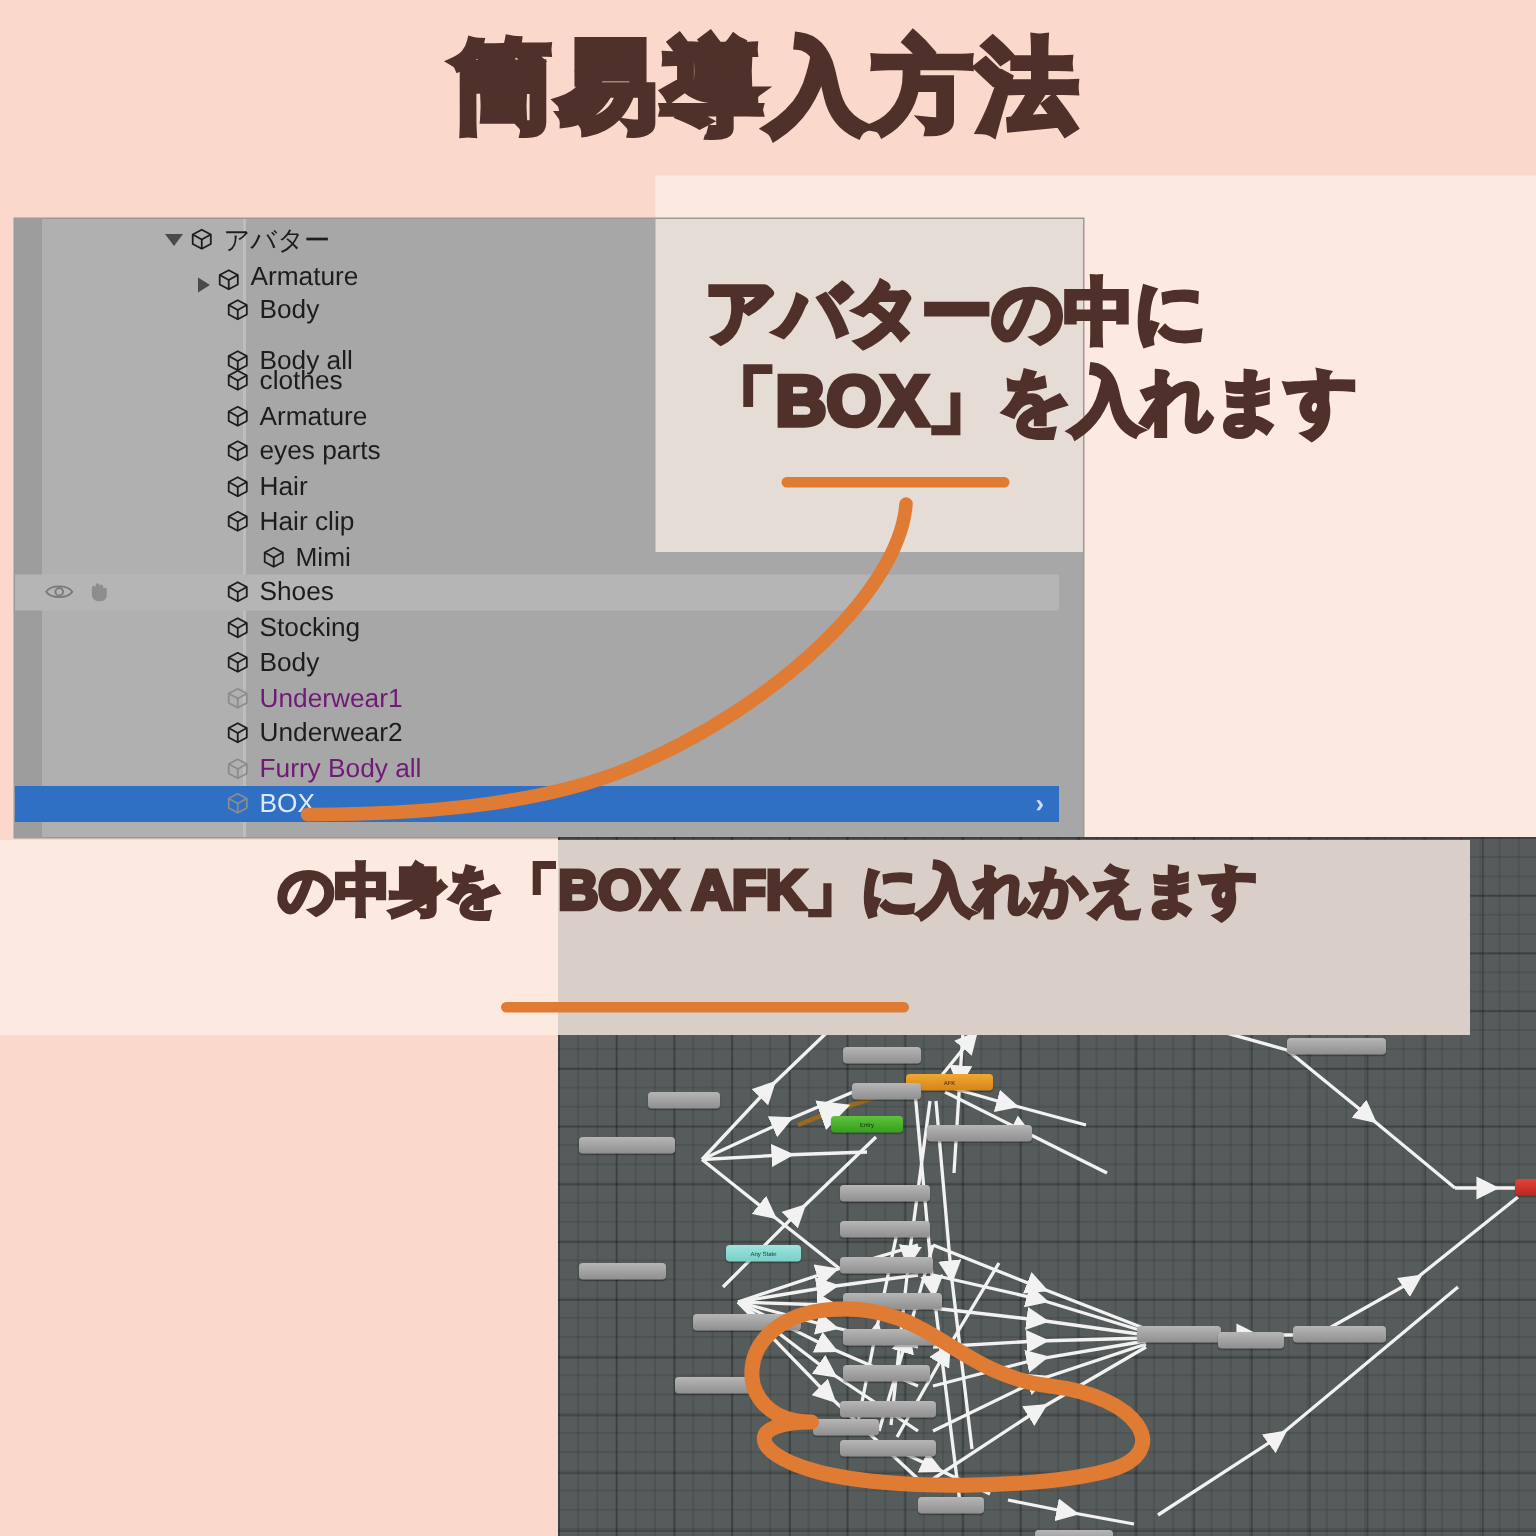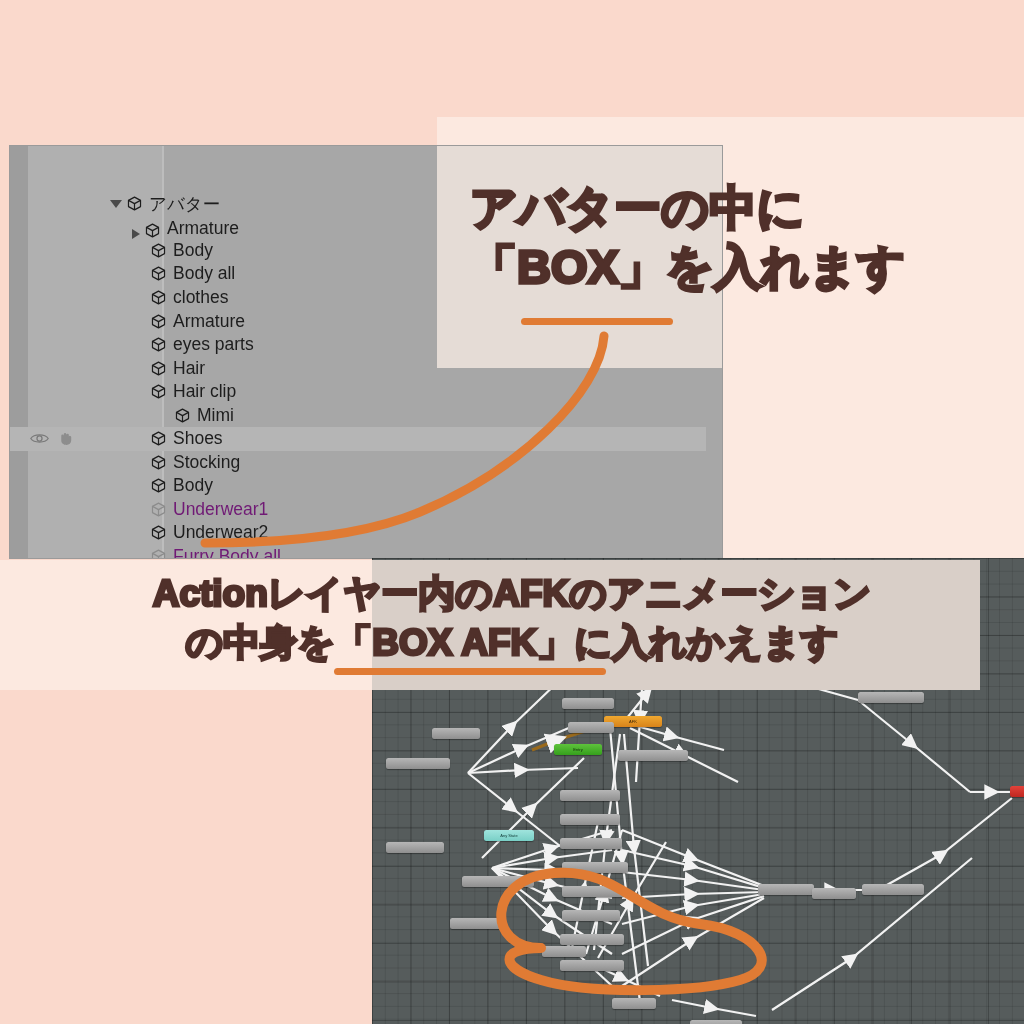--- a/index.html
+++ b/index.html
@@ -51,21 +51,20 @@
     position:absolute;left:152px;top:0;width:2px;height:100%;
     background:#bdbdbd;
   }
 
   .row{
     position:absolute;left:0;width:696px;height:23.5px;
     display:flex;align-items:center;
     color:#1d1d1d;
     font-size:17.5px;
     white-space:nowrap;
-    margin-top:44px;
   }
   .row .disc{ width:22px;flex:0 0 22px; }
   .row.sel{ background:#2f6fc4;color:#dce9f8; }
   .row.hl{ background:#b5b5b5; }
   .row.dim{ color:#701a75; }
 
   .tri{
     display:inline-block;width:0;height:0;flex:0 0 auto;margin-right:4px;
     border-left:8px solid #4a4a4a;border-top:5.5px solid transparent;border-bottom:5.5px solid transparent;
   }
@@ -154,20 +153,21 @@
   .ink{position:absolute;inset:0;pointer-events:none;}
 </style>
 </head>
 <body>
 
 <div class="stage">
 
   <div class="band-light-top"></div>
   <div class="band-light-mid"></div>
 
+  <div class="title">簡易導入方法</div>
 
   <div class="outliner">
     <div class="outliner-gutter"></div>
     <div class="outliner-col2"></div>
     <div class="outliner-sep"></div>
     <div id="outliner-rows">
         <div class="row" style="top: 2px;">
           <span class="disc" style="flex:0 0 100px"></span>
           <span class="tri open"></span>
           <svg class="cube" width="17" height="17" viewBox="0 0 24 24" fill="none" stroke="#1d1d1d" stroke-width="1.7" stroke-linejoin="round">
@@ -190,21 +190,21 @@
         <div class="row" style="top: 49px;">
           <span class="disc" style="flex:0 0 122px"></span>
           <span class="tri blank"></span>
           <svg class="cube" width="17" height="17" viewBox="0 0 24 24" fill="none" stroke="#1d1d1d" stroke-width="1.7" stroke-linejoin="round">
             <path d="M12 3 L20.5 7.6 L20.5 16.4 L12 21 L3.5 16.4 L3.5 7.6 Z"></path>
             <path d="M3.5 7.6 L12 12.2 L20.5 7.6"></path>
             <path d="M12 12.2 L12 21"></path>
           </svg>
           <span>Body</span>
         </div>
-        <div class="row" style="top: 72px;">
+        <div class="row" style="top: 83px;">
           <span class="disc" style="flex:0 0 122px"></span>
           <span class="tri blank"></span>
           <svg class="cube" width="17" height="17" viewBox="0 0 24 24" fill="none" stroke="#1d1d1d" stroke-width="1.7" stroke-linejoin="round">
             <path d="M12 3 L20.5 7.6 L20.5 16.4 L12 21 L3.5 16.4 L3.5 7.6 Z"></path>
             <path d="M3.5 7.6 L12 12.2 L20.5 7.6"></path>
             <path d="M12 12.2 L12 21"></path>
           </svg>
           <span>Body all</span>
         </div>
         <div class="row" style="top: 96px;">
@@ -451,21 +451,20 @@
 
   <div class="ovl1"></div>
   <div class="cap1">
     <div>アバターの中に</div>
     <div>「BOX」を入れます</div>
   </div>
   <div class="ul-box1"></div>
 
   <div class="ovl2"></div>
   <div class="cap2">
-    <div>Actionレイヤー内のAFKのアニメーション</div>
     <div>の中身を「BOX  AFK」に入れかえます</div>
   </div>
   <div class="ul-box2"></div>
 
   <svg class="ink" width="1024" height="1024" viewBox="0 0 1024 1024">
 
     <path d="M604 336 C 600 392, 520 470, 420 512 C 360 537, 280 543, 205 543" fill="none" stroke="#E07B34" stroke-width="9" stroke-linecap="round"></path>
 
     <path d="M541 948 C 486 948, 486 878, 554 873 C 620 868, 636 916, 700 924
              C 760 931, 782 968, 740 980 C 700 992, 590 995, 541 980

